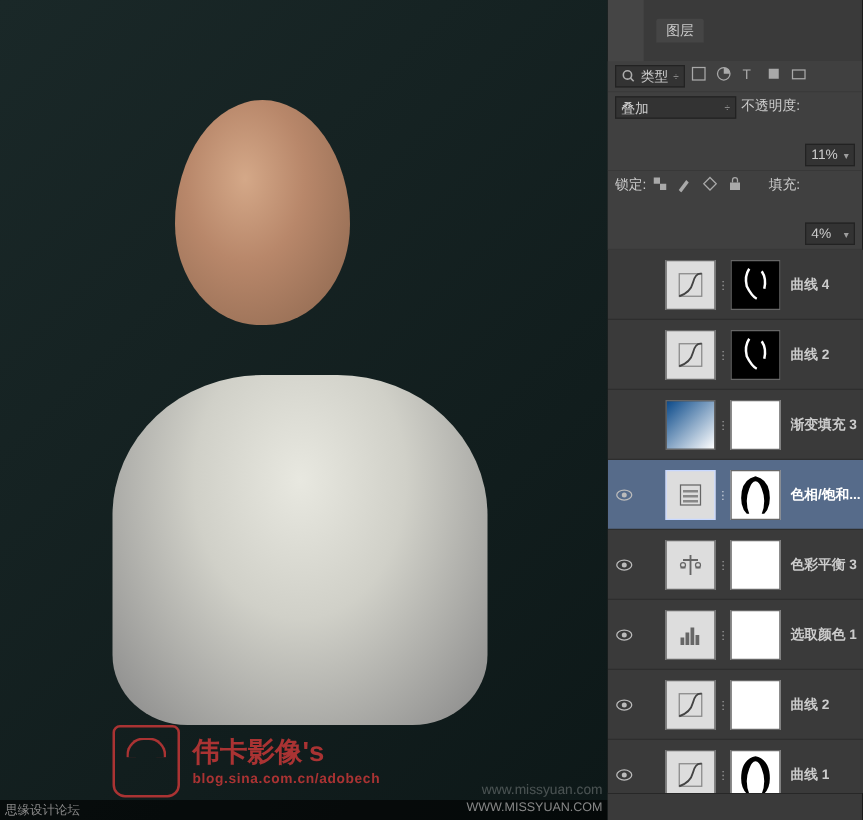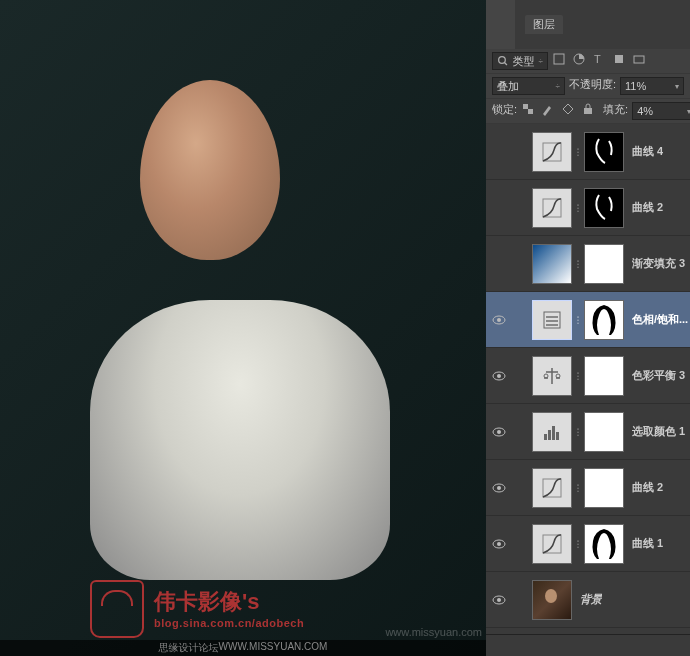--- a/index.html
+++ b/index.html
@@ -10,32 +10,32 @@
 .face { position: absolute; left: 140px; top: 80px; width: 140px; height: 180px; background: radial-gradient(ellipse at 40% 35%, #d4a888 0%, #b8876a 40%, #8a654d 100%); border-radius: 50% 50% 48% 48% / 55% 55% 45% 45%; }
 .hair { position: absolute; left: 60px; top: 10px; width: 360px; height: 550px; background: radial-gradient(ellipse at 50% 20%, #5a3d28 0%, #3d2818 40%, #2a1a0f 100%); border-radius: 50% 50% 30% 30% / 30% 30% 50% 50%; z-index: -1; }
 .dress { position: absolute; left: 90px; top: 300px; width: 300px; height: 280px; background: radial-gradient(ellipse at 50% 30%, #e8e8e0 0%, #d0d0c8 40%, #888 100%); border-radius: 40% 40% 20% 20%; }
 .watermark { position: absolute; bottom: 18px; left: 90px; display: flex; align-items: center; gap: 10px; }
 .wm-badge { width: 54px; height: 58px; border: 2px solid #aa3333; border-radius: 6px 6px 10px 10px; position: relative; }
 .wm-badge::before { content: ""; position: absolute; top: 8px; left: 50%; transform: translateX(-50%); width: 28px; height: 14px; border: 2px solid #aa3333; border-radius: 14px 14px 0 0; border-bottom: none; }
 .wm-text { color: #aa3333; line-height: 1.3; }
 .wm-line1 { font-size: 22px; font-weight: bold; }
 .wm-line2 { font-size: 18px; letter-spacing: 2px; }
 .wm-line3 { font-size: 11px; letter-spacing: 0.5px; font-weight: bold; }
-.footer-bar { position: absolute; bottom: 0; left: 0; right: 0; height: 16px; background: rgba(0,0,0,0.6); color: #888; font-size: 10px; padding: 1px 4px; display: flex; justify-content: center; }
+.footer-bar { position: absolute; bottom: 0; left: 0; right: 0; height: 16px; background: rgba(0,0,0,0.6); color: #888; font-size: 10px; padding: 1px 4px; display: flex; justify-content: space-between; }
 .url-watermark { position: absolute; bottom: 18px; right: 4px; color: rgba(255,255,255,0.25); font-size: 11px; }
 
 .panel { width: 204px; background: #454545; color: #ccc; font-size: 11px; display: flex; flex-direction: column; }
 .panel-tab { background: #3a3a3a; padding: 15px 10px; display: flex; align-items: center; margin-left: 29px; }
 .panel-tab span { display: inline-block; padding: 2px 8px; background: #454545; border-radius: 2px 2px 0 0; }
 
 .row { display: flex; align-items: flex-start; padding: 3px 6px; gap: 4px; border-bottom: 1px solid #383838; background: #404040; min-height: 24px; }
 .row .icon { width: 14px; height: 14px; display: flex; align-items: center; justify-content: center; opacity: 0.8; }
 .dropdown { background: #333; border: 1px solid #222; height: 18px; display: flex; align-items: center; padding: 0 4px; gap: 4px; flex: 1; }
 .dropdown.small { flex: 0 0 auto; width: 56px; }
-.dropdown.tiny { flex: 0 0 auto; width: 64px; }
+.dropdown.tiny { flex: 0 0 auto; width: 40px; margin-top: 38px; }
 .chev { font-size: 8px; opacity: 0.7; margin-left: auto; }
 .label { font-size: 11px; color: #ccc; white-space: nowrap; }
 .tool-icons { display: flex; gap: 6px; }
 .tool-icons .ic { width: 14px; height: 14px; opacity: 0.75; }
 
 .layer-list { flex: 1; overflow-y: auto; background: #3a3a3a; }
 .layer { display: flex; align-items: center; padding: 4px 2px; border-bottom: 1px solid #2e2e2e; gap: 2px; min-height: 56px; }
 .layer.selected { background: #566b8a; color: #fff; }
 .vis-col { width: 22px; display: flex; justify-content: center; }
 .eye { width: 14px; height: 10px; }

